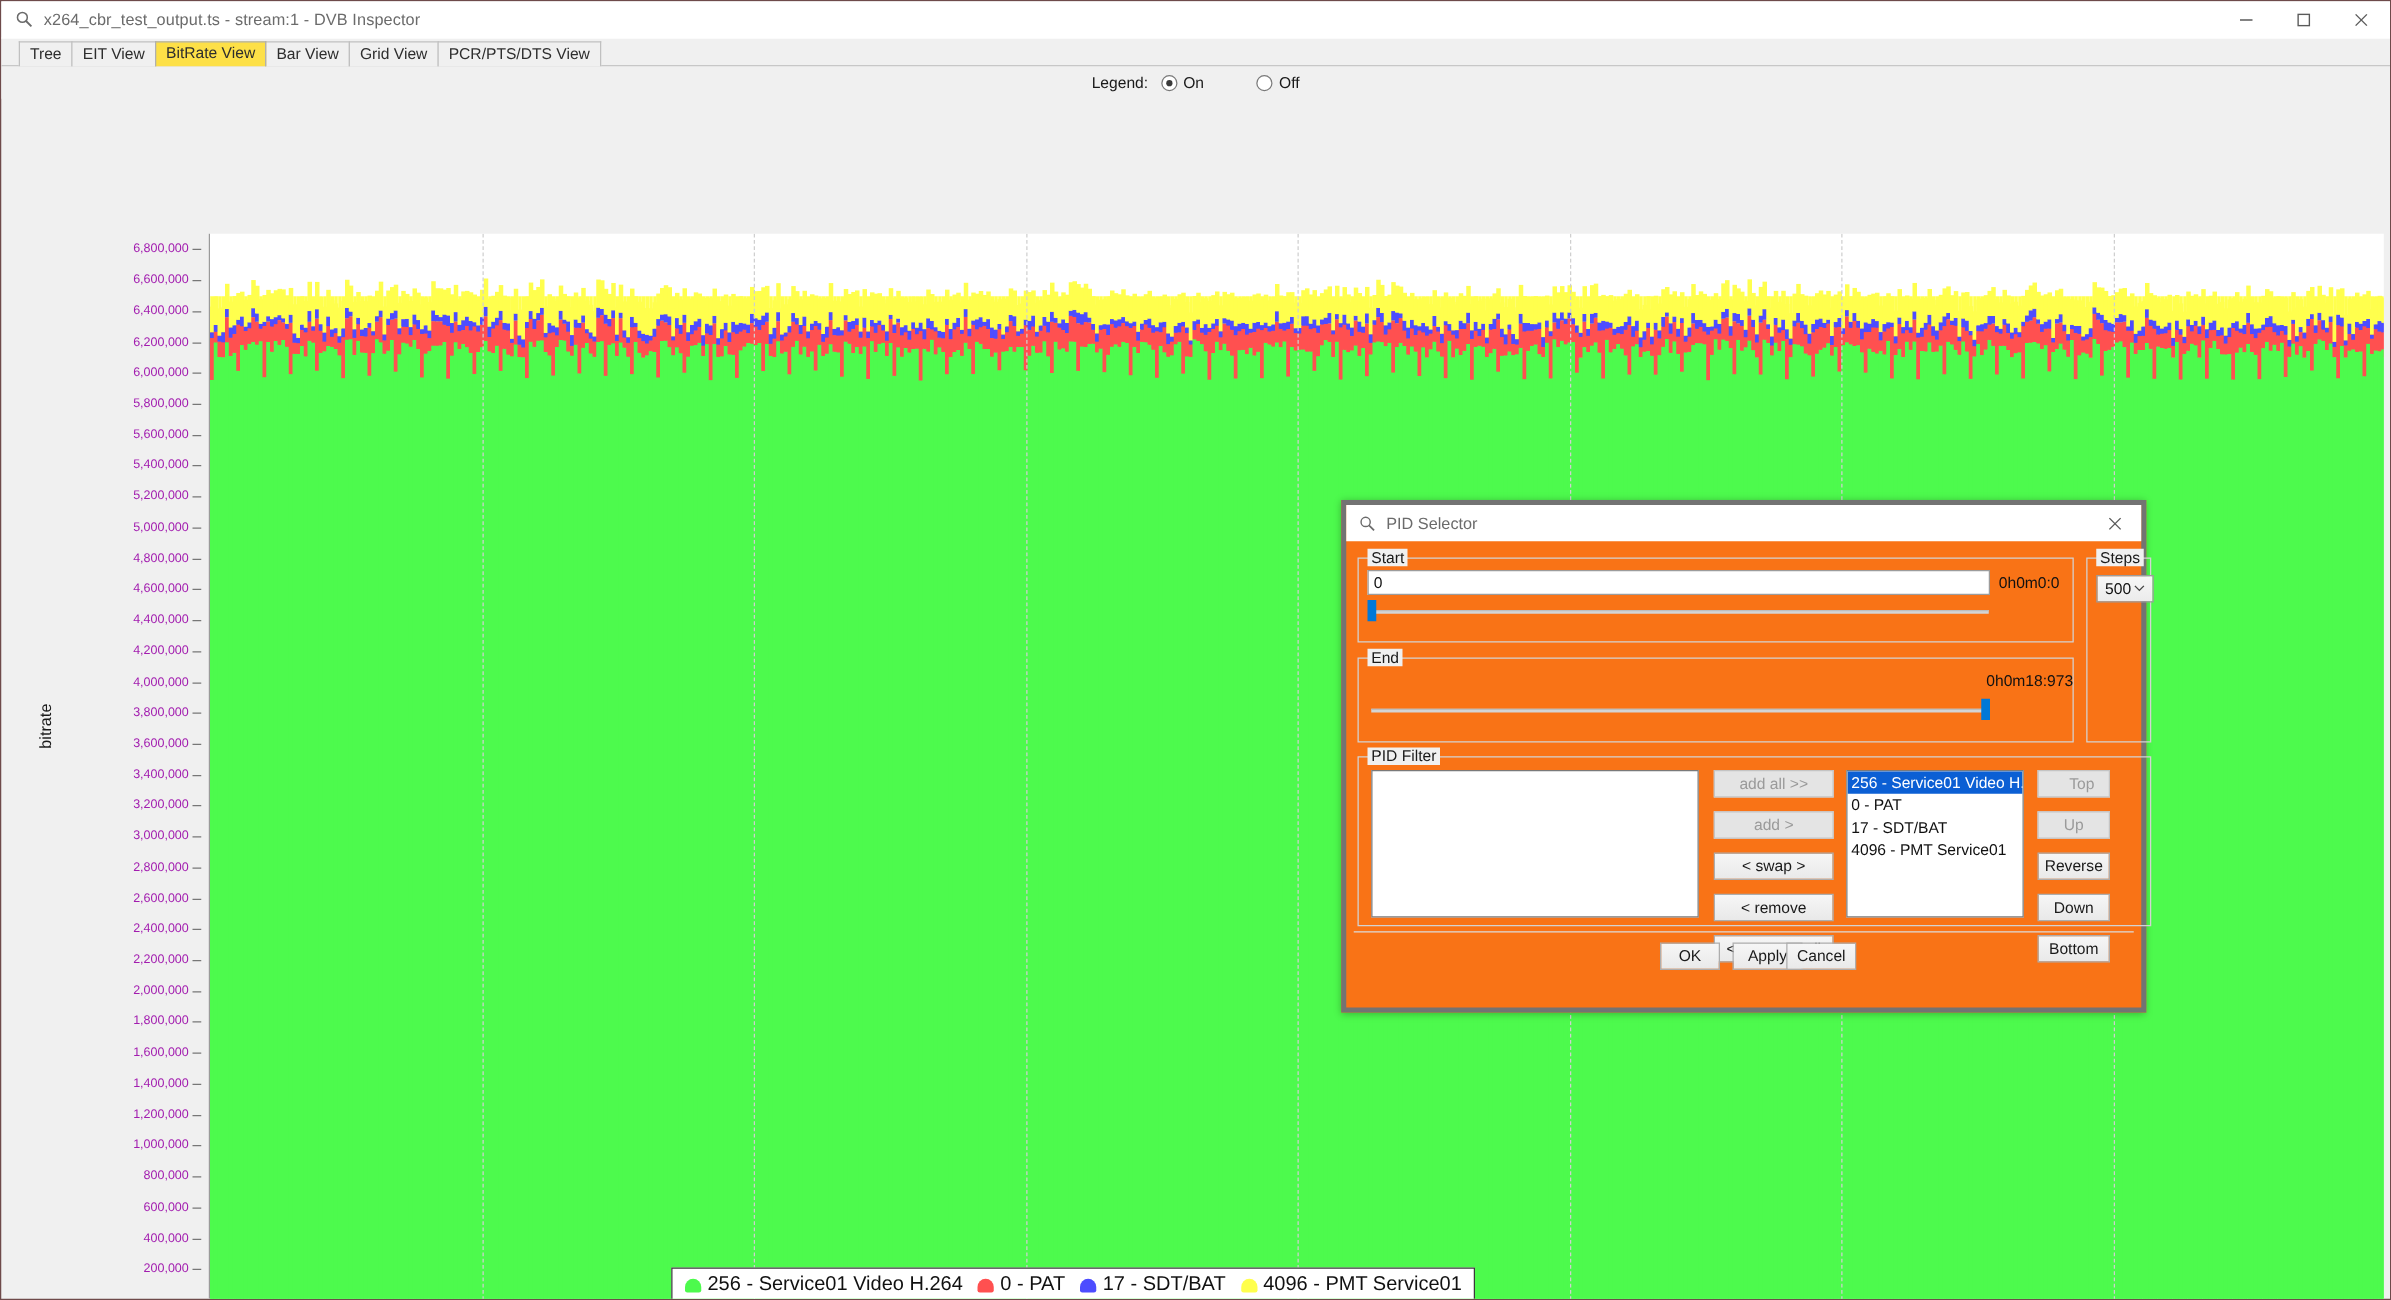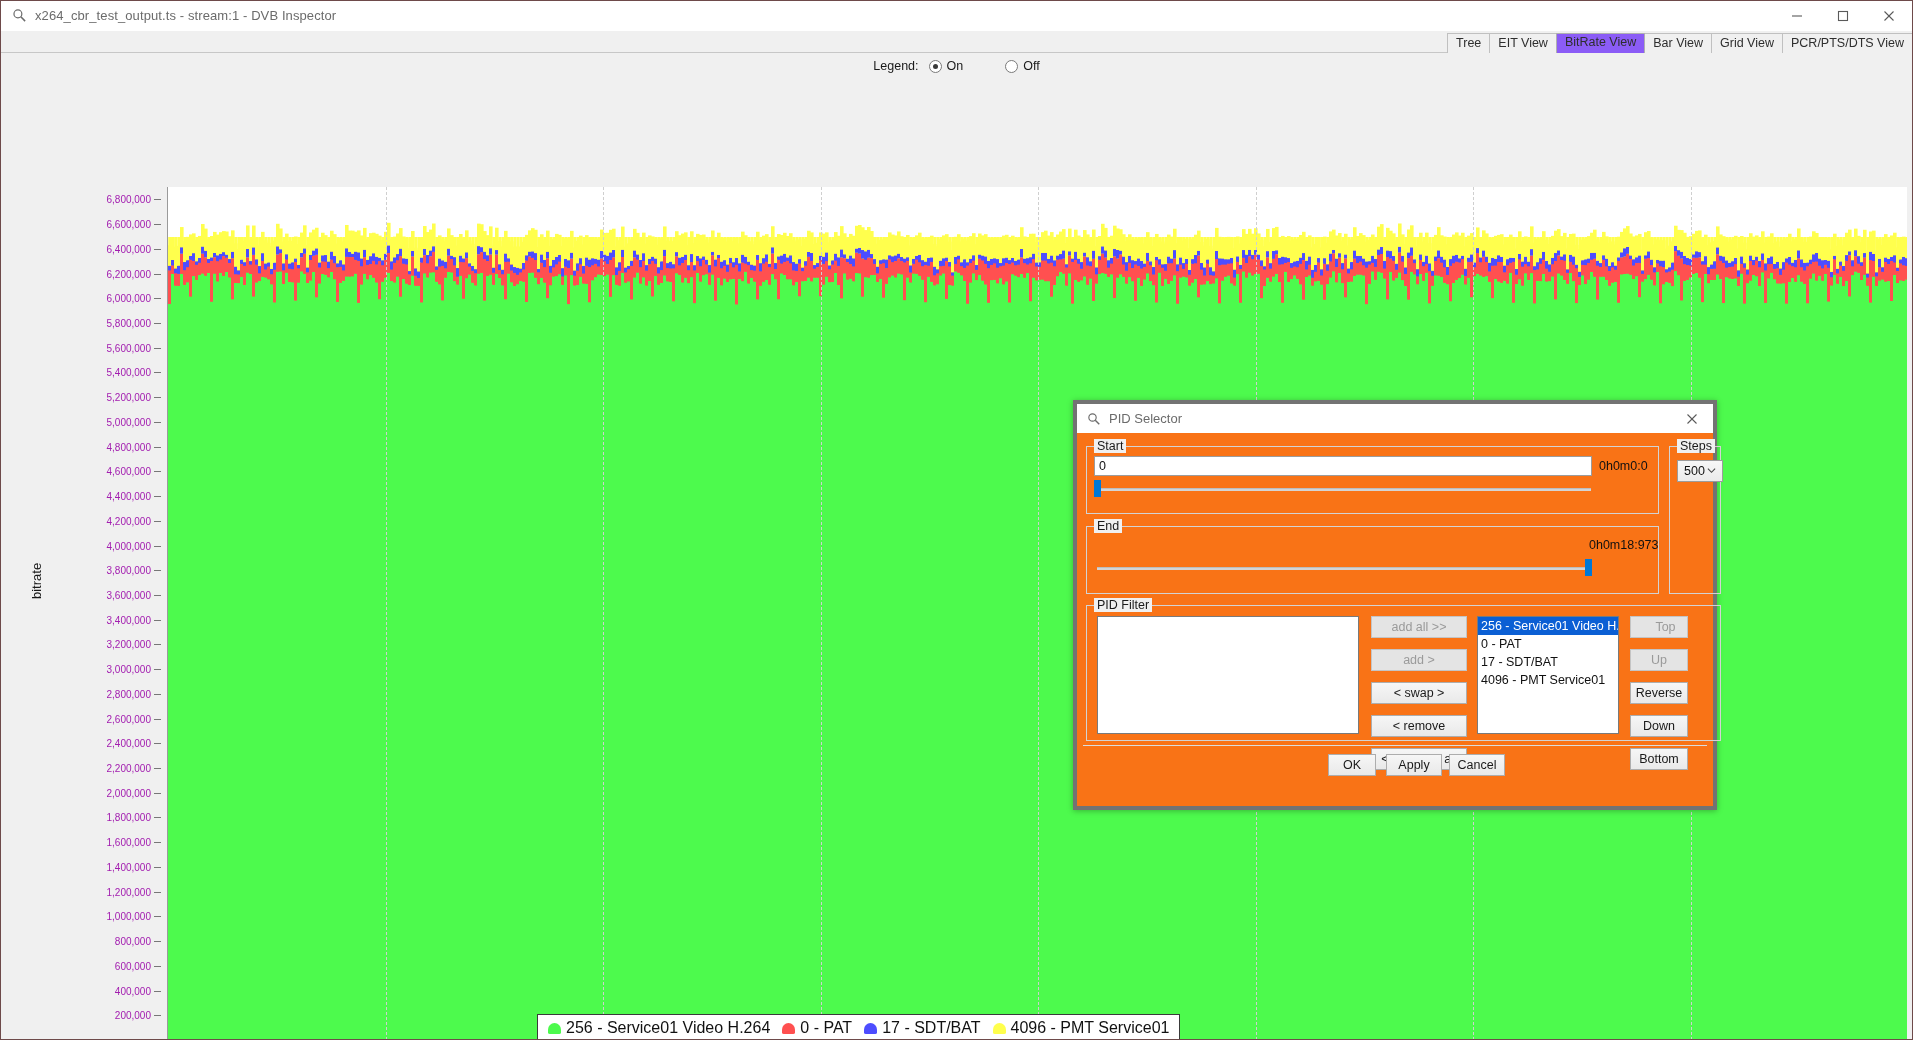--- a/index.html
+++ b/index.html
@@ -64,42 +64,41 @@
     padding: 2px 7px;
     white-space: nowrap;
   }
 
   
   #tabbar {
     height: 22px;
     background: #f0f0f0;
     display: flex;
     align-items: flex-end;
-    padding-left: 2px;
+    padding-left: 14px;
     position: relative;
-    justify-content: flex-end;
   }
   #tabbar::after {
     content:""; position:absolute; left:0; right:0; bottom:0;
     height:1px; background:#c7c7c7;
   }
   #tabbar .tab {
     font-size: 12.5px;
     color: #2e2e2e;
     padding: 2px 8px 3px 8px;
     border: 1px solid #c0c0c0;
     border-bottom: none;
     background: #f0f0f0;
     margin-right: -1px;
     position: relative;
     z-index: 1;
     white-space: nowrap;
   }
   #tabbar .tab.active {
-    background: #8b5cf6;
+    background: #fde047;
     z-index: 3;
     padding-top: 1px;
     padding-bottom: 4px;
     border-color: #b0b0b0;
     font-weight: normal;
   }
 
   
   #legendrow {
     height: 26px;
@@ -2900,15 +2899,15 @@
       <div class="btn" style="left: 294px; top: 278px; width: 96px; height: 22px;">&lt; swap &gt;</div>
       <div class="btn" style="left: 294px; top: 311px; width: 96px; height: 22px;">&lt; remove</div>
       <div class="btn" style="left: 294px; top: 344px; width: 96px; height: 22px;">&lt;&lt; remove all</div>
       <div class="btn disabled" style="left: 553px; top: 212px; width: 58px; height: 22px; padding-left: 13px;">Top</div>
       <div class="btn disabled" style="left: 553px; top: 245px; width: 58px; height: 22px;">Up</div>
       <div class="btn" style="left: 553px; top: 278px; width: 58px; height: 22px;">Reverse</div>
       <div class="btn" style="left: 553px; top: 311px; width: 58px; height: 22px;">Down</div>
       <div class="btn" style="left: 553px; top: 344px; width: 58px; height: 22px;">Bottom</div>
       <div class="btn" style="left: 251px; top: 350px; width: 48px; height: 22px;">OK</div>
       <div class="btn" style="left: 309px; top: 350px; width: 56px; height: 22px;">Apply</div>
-      <div class="btn" style="left: 372px; top: 350px; width: 56px; height: 22px;">Cancel</div>
+      <div class="btn" style="left: 352px; top: 350px; width: 56px; height: 22px;">Cancel</div>
     </div>
 </div>
 
 </body></html>

